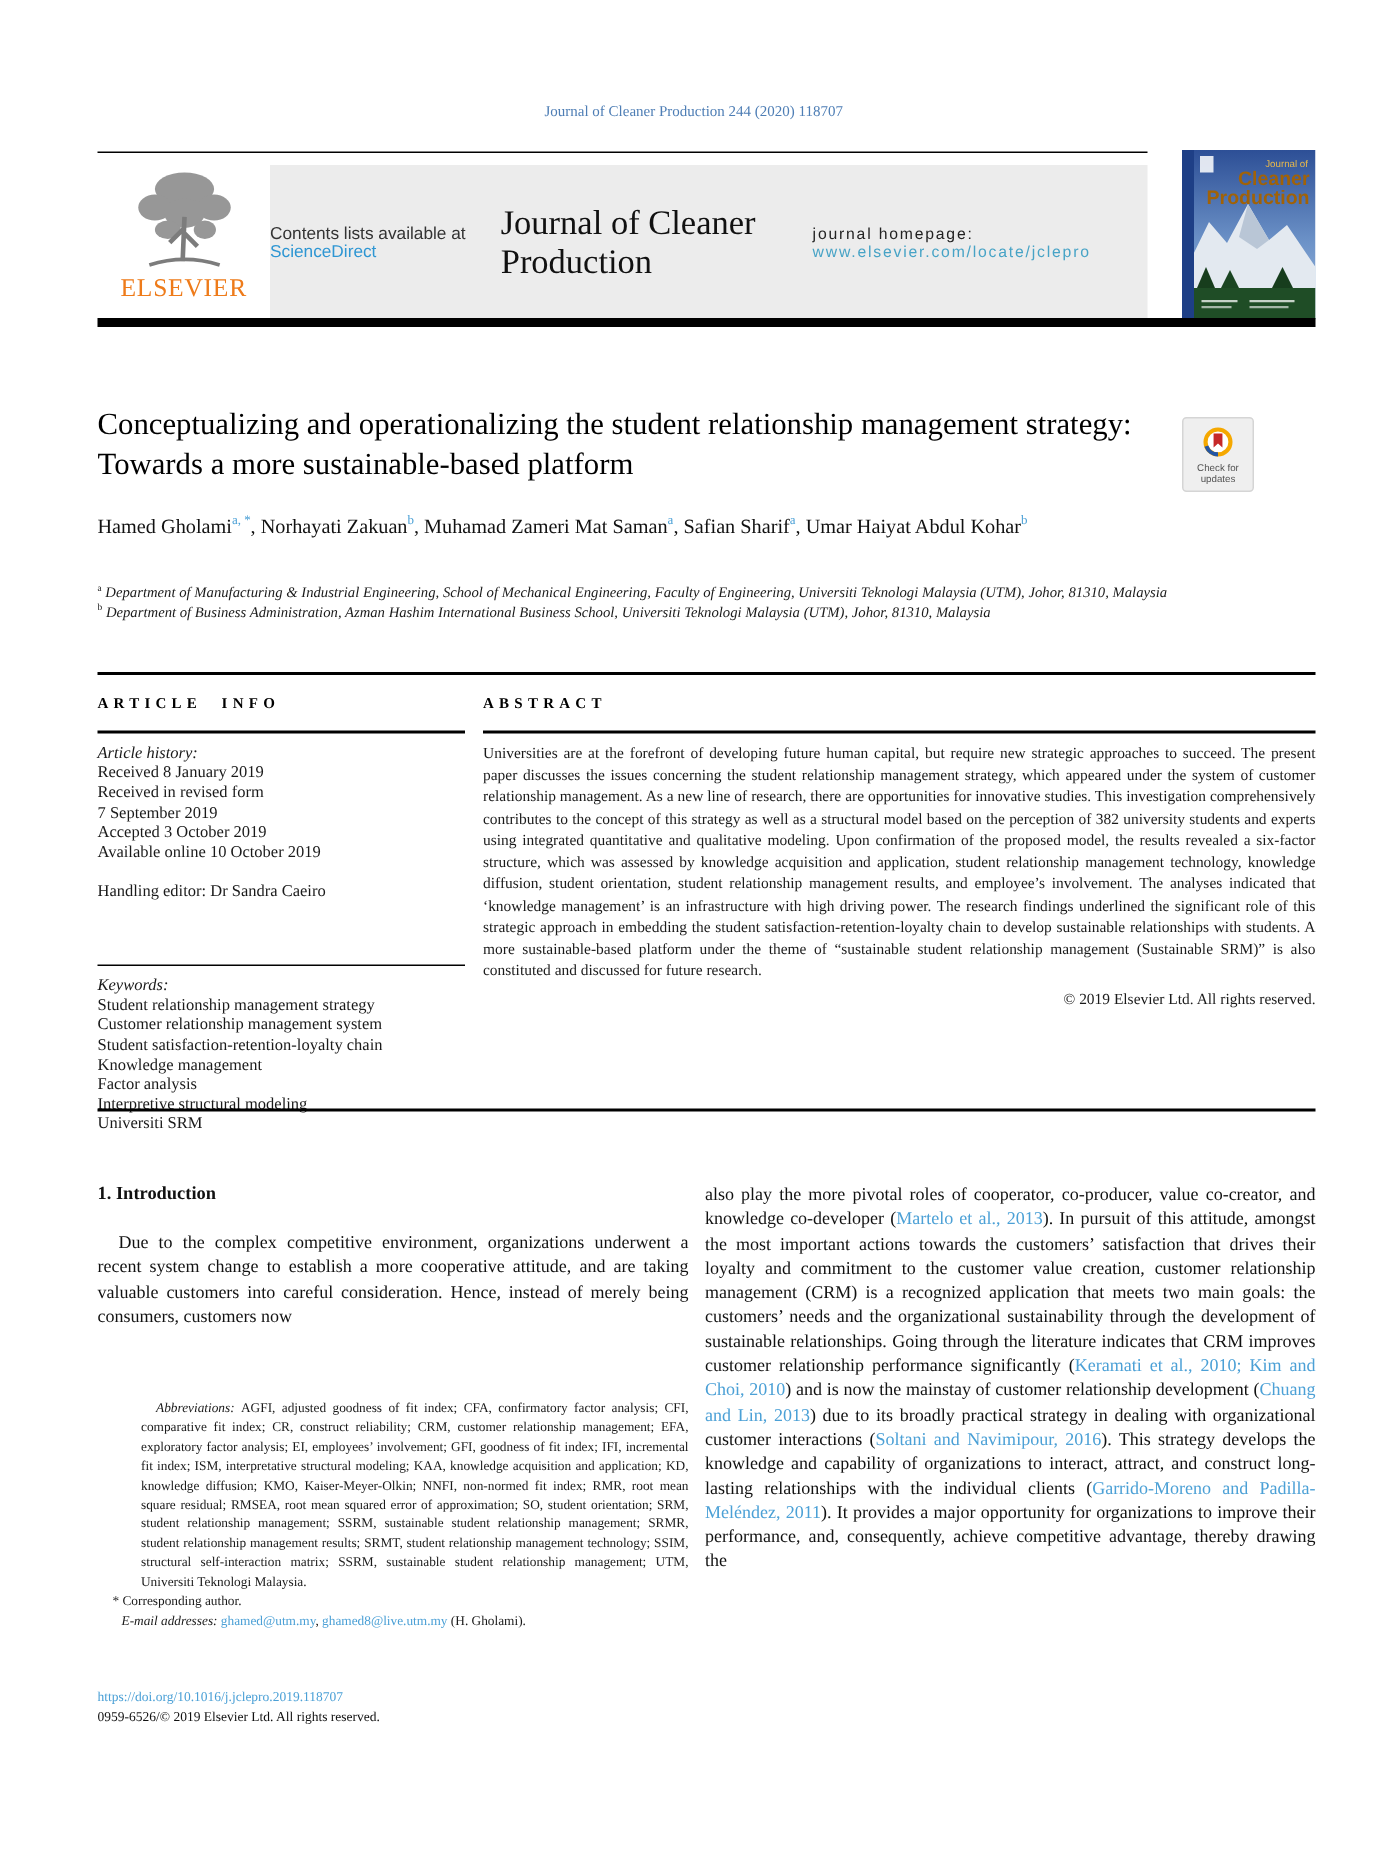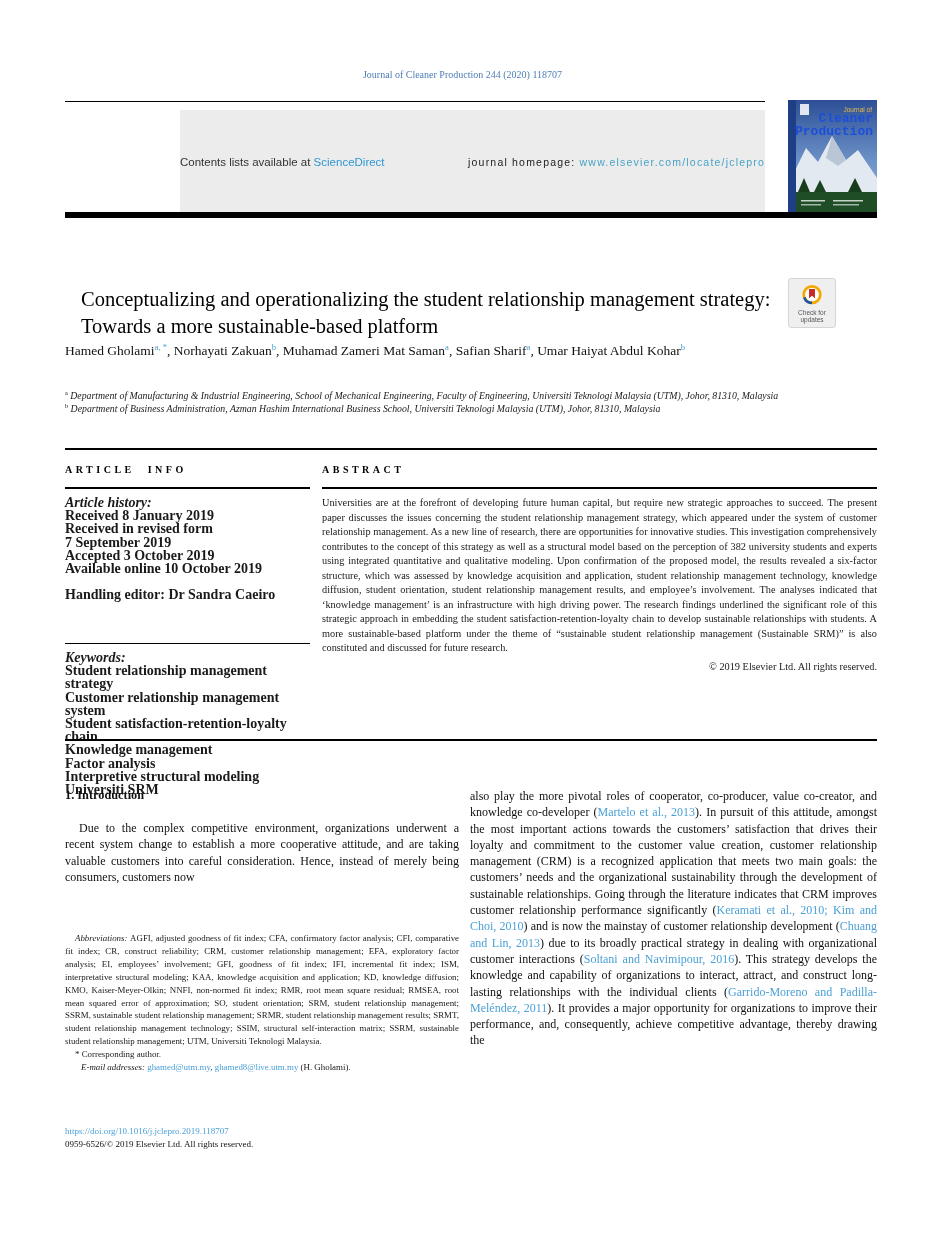--- a/index.html
+++ b/index.html
@@ -20,80 +20,96 @@
                  font-family:"Liberation Serif",serif;margin-top:-2px;}
   .gray-panel{position:absolute;left:115px;top:0;width:585px;height:103px;
               background:var(--banner-gray,#ECECEC);display:flex;flex-direction:row;
               justify-content:space-between;align-items:center;padding:9px 0 8px 0;box-sizing:border-box;}
   .contents-line{font-family:"Liberation Sans",sans-serif;font-size:11.5px;color:#333;}
   .journal-title{font-size:23px;color:#111;}
   .homepage-line{font-family:"Liberation Sans",sans-serif;font-size:10.5px;letter-spacing:1.2px;color:#222;}
   .homepage-line .url{color:var(--homepage-teal,#47A3C6);}
 
   .cover{position:absolute;left:788px;top:100px;width:89px;height:113px;cursor:pointer;}
-  .cover .cov-txt{position:absolute;right:4px;text-align:right;color:#1d4ed8;
-                  font-family:Liberation Mono, monospace;font-weight:bold;line-height:12px;}
+  .cover .cov-txt{position:absolute;right:4px;text-align:right;color:#a16207;
+                  font-family:Liberation Sans, sans-serif;font-weight:bold;line-height:12px;}
   .cover .jof{position:absolute;right:5px;top:6px;font-family:"Liberation Sans",sans-serif;
               font-size:6.5px;color:#e8b84b;font-weight:normal;}
   .black-bar{position:absolute;left:65px;top:212px;width:812px;height:6px;background:#000;}
 
   
-  .title{position:absolute;left:65px;top:270px;width:690px;margin:16px;font-weight:normal;
+  .title{position:absolute;left:65px;top:270px;width:690px;margin:0;font-weight:normal;
          font-size:20.5px;line-height:27px;color:#000;}
   .check-badge{position:absolute;left:788px;top:278px;width:46px;height:48px;background:#efefef;
                border:1px solid #d5d5d5;border-radius:3px;display:flex;flex-direction:column;
                align-items:center;justify-content:center;cursor:pointer;}
   .check-text{font-family:"Liberation Sans",sans-serif;font-size:6.5px;color:#555;
               text-align:center;line-height:7px;margin-top:1px;}
   .authors{position:absolute;left:65px;top:341px;width:660px;font-size:13.5px;line-height:19px;}
   .authors sup{color:var(--link-blue,#4BA0D6);}
   .affiliations{position:absolute;left:65px;top:389px;width:770px;font-size:9.8px;
                 line-height:13px;color:#1a1a1a;}
   .affil .it{font-style:italic;}
 
   
   .blk-header{position:absolute;top:464px;font-size:10px;font-weight:bold;letter-spacing:3.5px;
               word-spacing:7px;color:#000;}
-  .info-col{position:absolute;left:65px;top:496px;width:245px;font-size:14px;line-height:13.2px;color:#1a1a1a;font-weight:bold;}
+  .info-col{position:absolute;left:65px;top:496px;width:245px;font-size:11px;line-height:13.2px;color:#1a1a1a;}
   .info-col .gap{height:13px;}
   .abs-col{position:absolute;left:322px;top:496px;width:555px;font-size:10.3px;line-height:14.55px;
            text-align:justify;color:#1a1a1a;}
   .abs-copyright{text-align:right;margin-top:4px;}
 
   
   .sec-heading{position:absolute;left:65px;top:788px;font-size:12.3px;font-weight:bold;}
   .body-left{position:absolute;left:65px;top:820px;width:394px;font-size:12px;line-height:16.3px;
              text-align:justify;}
   .body-left .para{text-indent:14px;}
   .body-right{position:absolute;left:470px;top:788px;width:407px;font-size:12px;line-height:16.3px;
               text-align:justify;}
 
   
   .footnote{position:absolute;left:65px;top:932px;width:394px;font-size:8.9px;line-height:12.9px;
             text-align:justify;color:#1a1a1a;}
-  .fn-abbrev{text-indent:10px;}
+  .fn-abbrev{text-indent:10px;margin-left:29px;}
   .fn-corr{text-indent:10px;}
   .fn-email{text-indent:16px;}
   .doi-line{position:absolute;left:65px;top:1126px;font-size:9px;}
   .issn-line{position:absolute;left:65px;top:1139px;font-size:9px;color:#111;}
 </style>
 </head>
 <body>
 
 <div id="page">
 
   <div class="citation">Journal of Cleaner Production 244 (2020) 118707</div>
   <div class="rule" style="left:65px;top:101px;width:700px;height:1px;"></div>
 
   <div class="banner">
+    <div class="logo-area">
+      <svg width="74" height="74" viewBox="0 0 60 60">
+        <g fill="#979797">
+          <ellipse cx="30" cy="13" rx="16" ry="9"></ellipse>
+          <ellipse cx="14" cy="23" rx="9" ry="7"></ellipse>
+          <ellipse cx="46" cy="23" rx="9" ry="7"></ellipse>
+          <ellipse cx="30" cy="26" rx="11" ry="8"></ellipse>
+          <ellipse cx="21" cy="35" rx="7" ry="5"></ellipse>
+          <ellipse cx="41" cy="35" rx="6" ry="5"></ellipse>
+        </g>
+        <path d="M30 28 L29 52 M30 34 L22 42 M30 37 L37 44" stroke="#7c7c7c" stroke-width="2.5" fill="none"></path>
+        <path d="M11 54 Q30 48 49 54" stroke="#7c7c7c" stroke-width="2" fill="none"></path>
+      </svg>
+      <div class="elsevier-text">ELSEVIER</div>
+    </div>
     <div class="gray-panel">
       <div class="contents-line">
         <span>Contents lists available at</span>
         <span class="link" style="color:var(--sciencedirect-blue,#2E96D3);">ScienceDirect</span>
       </div>
+      <div class="journal-title">Journal of Cleaner Production</div>
       <div class="homepage-line">
         <span>journal homepage:</span>
         <span class="url">www.elsevier.com/locate/jclepro</span>
       </div>
     </div>
   </div>
 
   <div class="cover">
     <svg width="89" height="113" viewBox="0 0 89 113">
       <defs>

